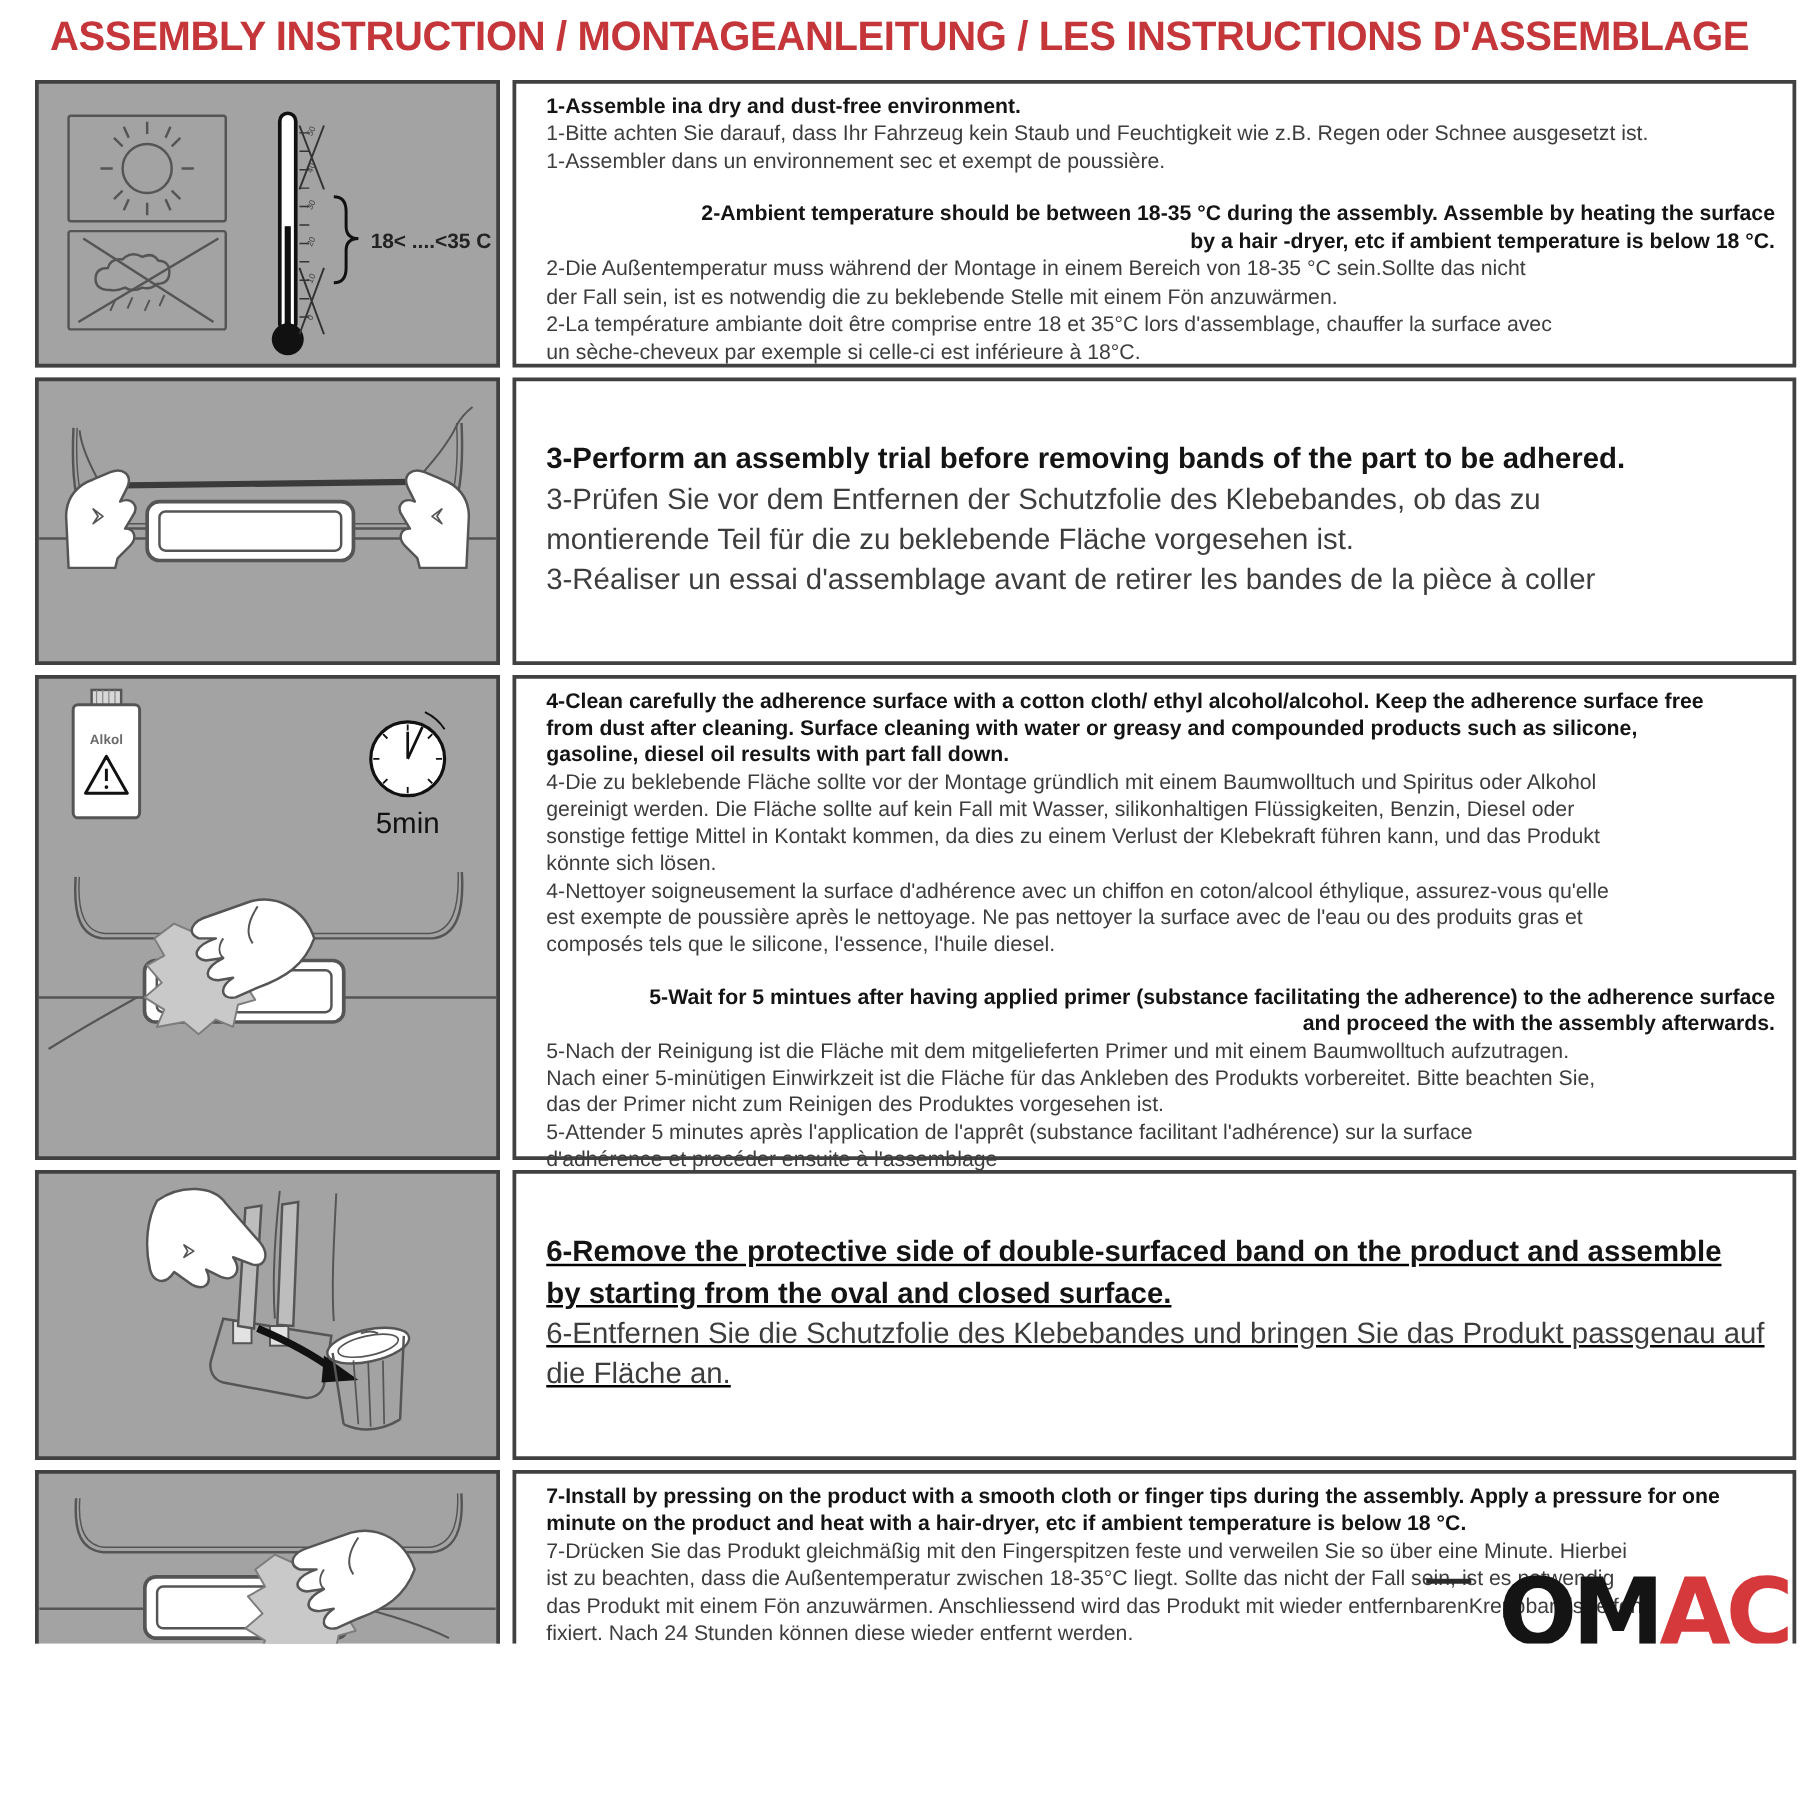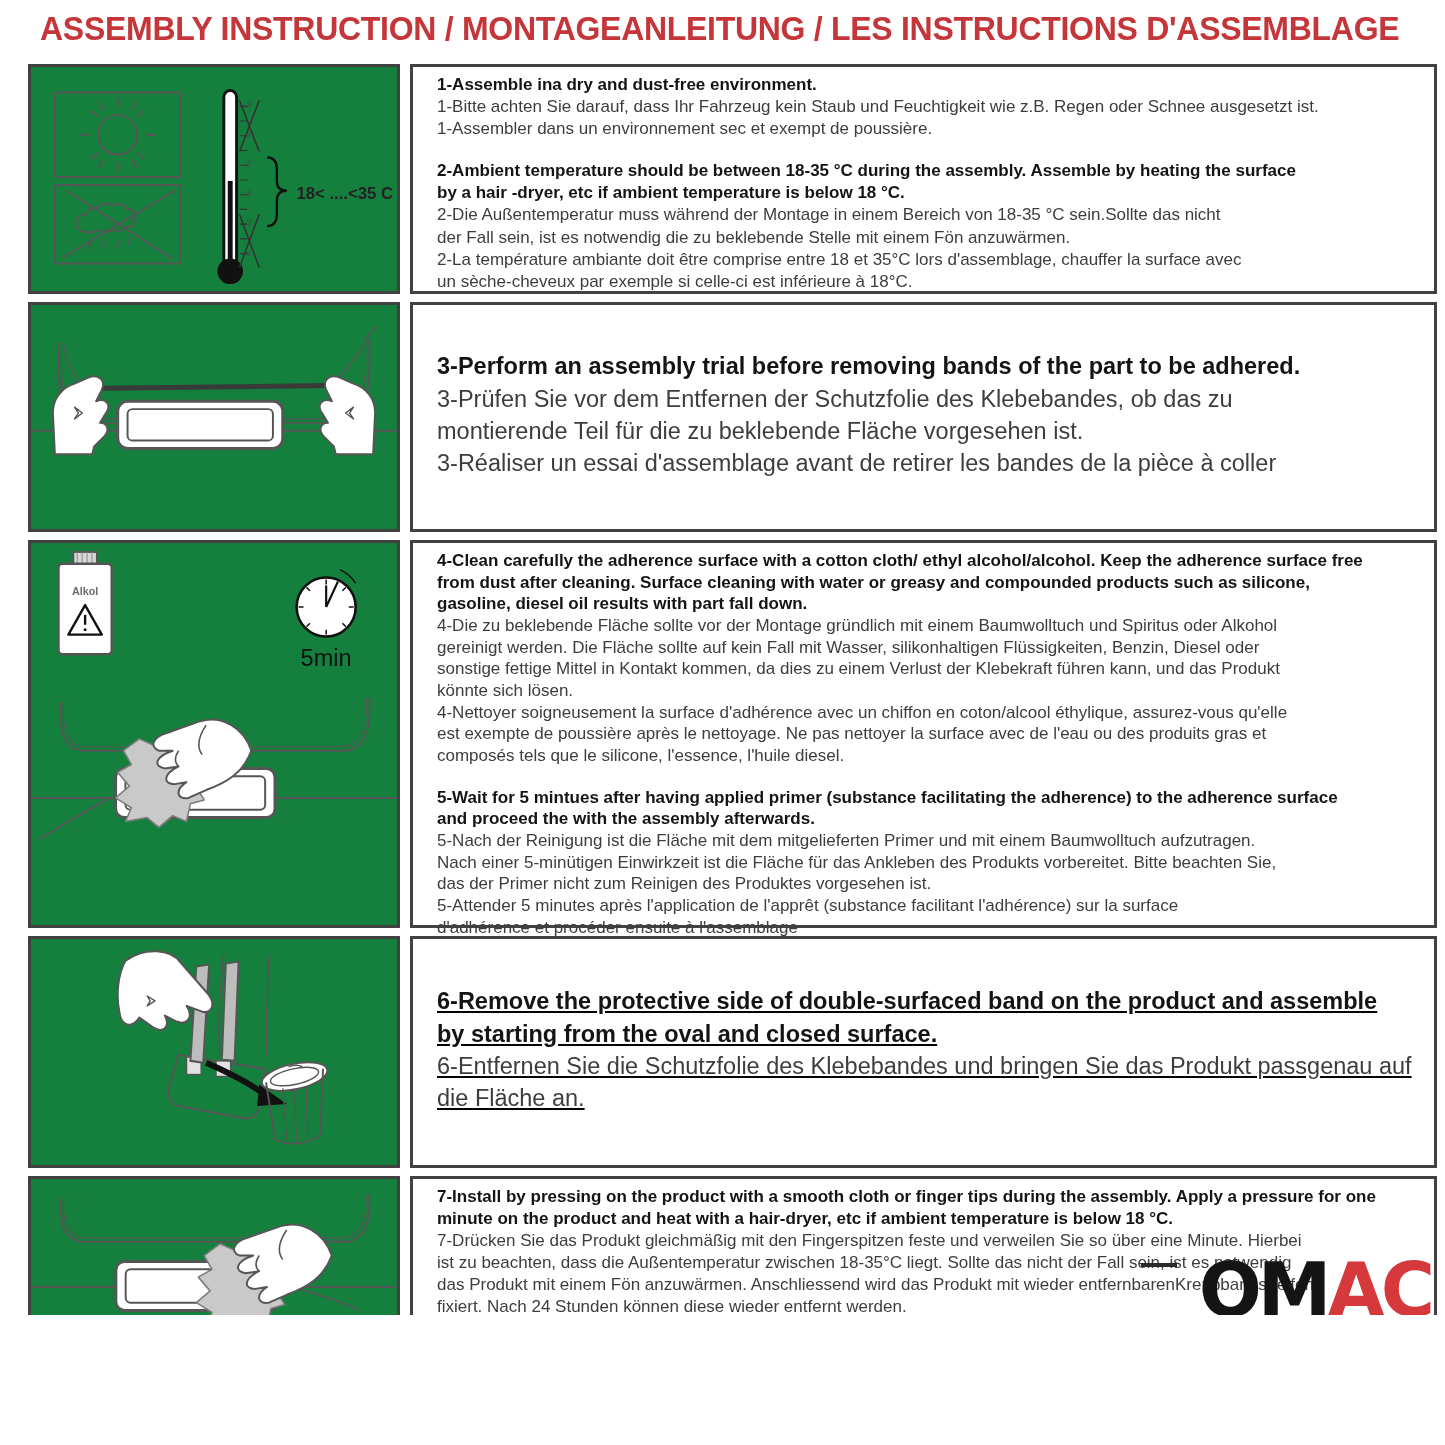--- a/index.html
+++ b/index.html
@@ -9,39 +9,39 @@
   }
   .title {
     position:absolute; left:40px; top:10px; white-space:nowrap;
     font-size:33px; font-weight:bold; letter-spacing:-0.3px;
     color:#c4363a; transform:scaleX(0.97); transform-origin:left top;
   }
   .rows { position:absolute; left:28px; top:64px; width:1409px;
     display:flex; flex-direction:column; gap:8px; }
   .row { display:flex; gap:10px; }
   .illus {
-    flex:none; width:372px; border:3px solid #414141; background:#15803d;
+    flex:none; width:372px; border:3px solid #414141; background:#a3a3a3;
     box-sizing:border-box; overflow:hidden;
   }
   .textbox {
     flex:none; width:1027px; border:3px solid #414141; background:#fff;
     box-sizing:border-box; padding:7px 14px 4px 24px;
   }
   .textbox.center { display:flex; flex-direction:column; justify-content:center; padding-top:0; }
   .r1 .illus,.r1 .textbox { height:230px; }
   .r2 .illus,.r2 .textbox { height:230px; }
   .r3 .illus,.r3 .textbox { height:388px; }
   .r4 .illus,.r4 .textbox { height:232px;text-decoration:underline; }
   .r5 .illus,.r5 .textbox { height:218px; }
   .p { white-space:pre-line; color:#3d3d3d; margin:0; }
   .small .p { font-size:17px; line-height:1.3; }
   .r3 .p { line-height:1.275; }
   .big .p { font-size:23.5px; line-height:1.38; }
   .p.bold { font-weight:bold; color:#141414; }
-  .p.gap { margin-top:20px; }
+  .p.gap { margin-top:20px;text-align:right; }
   .r3 .p.gap { }
   svg text { font-family:"Liberation Sans", sans-serif; }
   .logo {
     position:absolute; right:14px; bottom:-12px; white-space:nowrap;
     font-family:"DejaVu Sans", sans-serif; font-weight:900;
     font-size:74px; letter-spacing:-4px; line-height:1;
   }
   .logo .om { color:#141414; }
   .logo .ac { color:#d6393c; }
   .logo-dash { position:absolute; right:268px; bottom:48px; width:36px; height:4px; background:#2a2a2a; }

